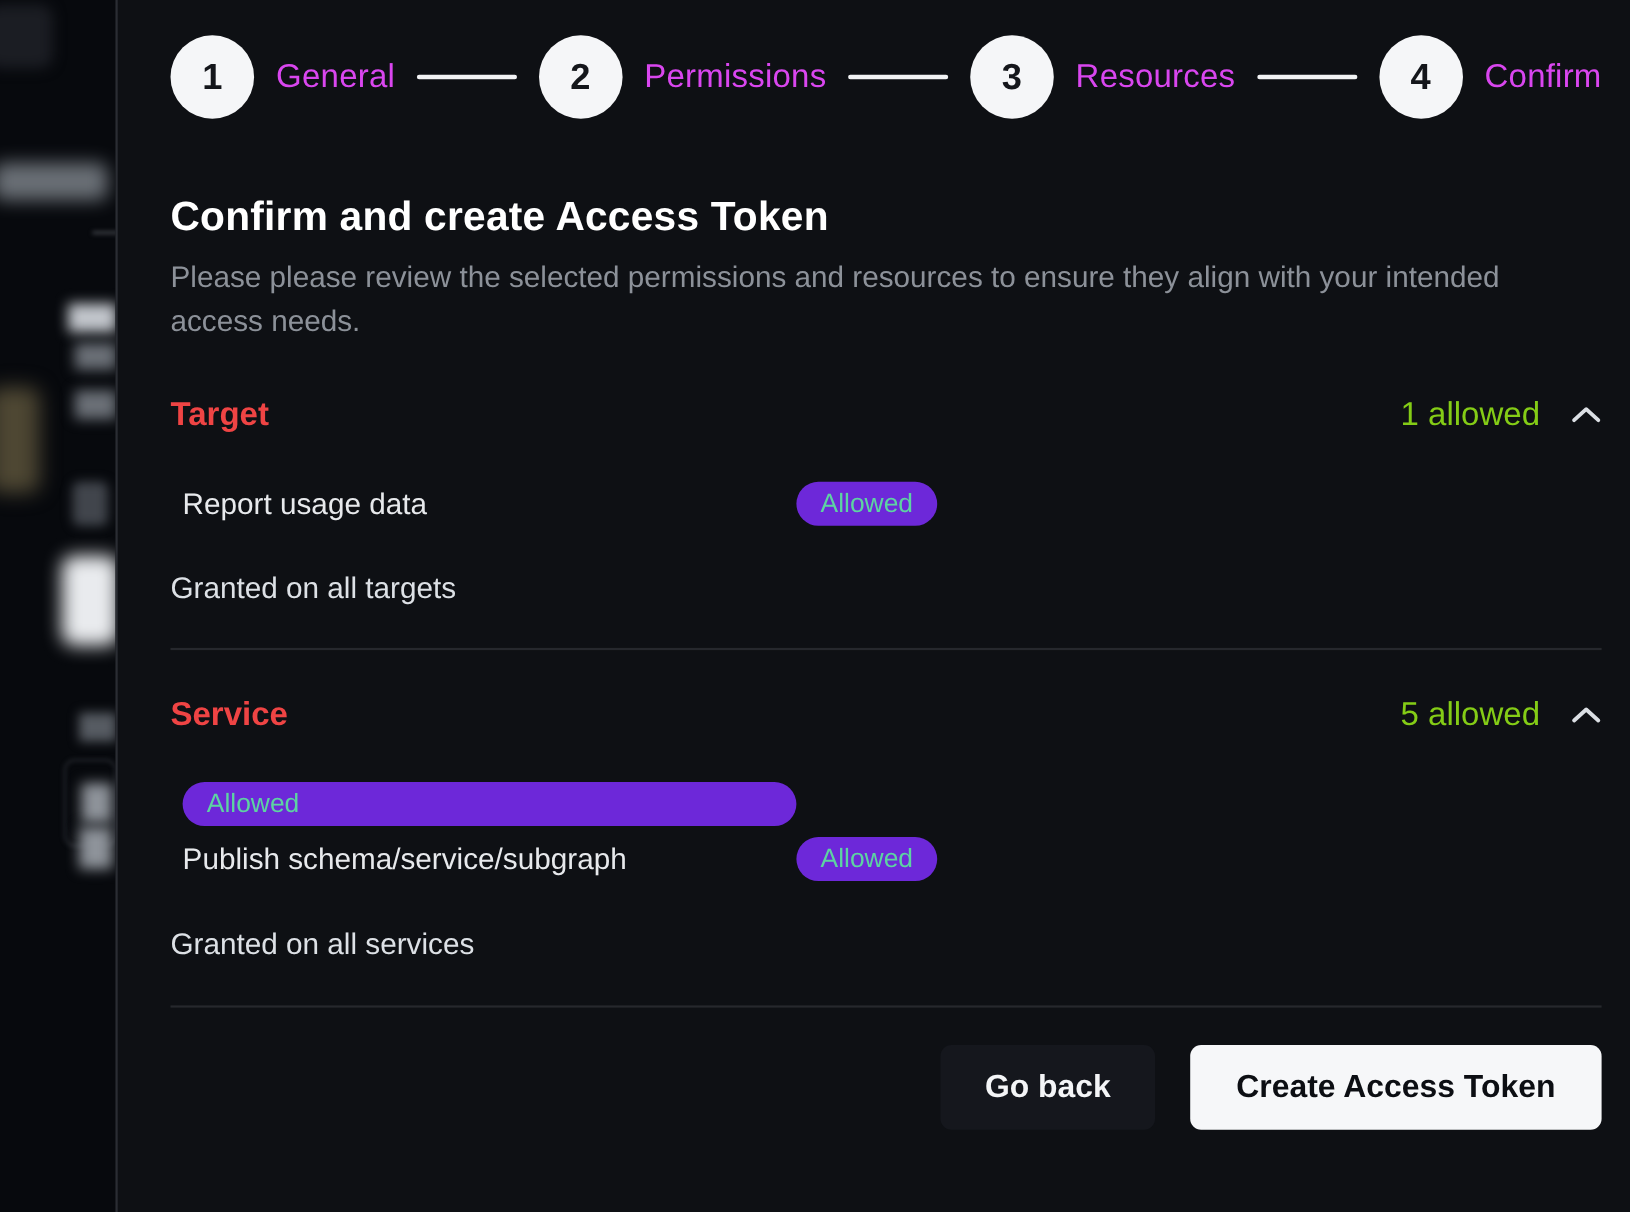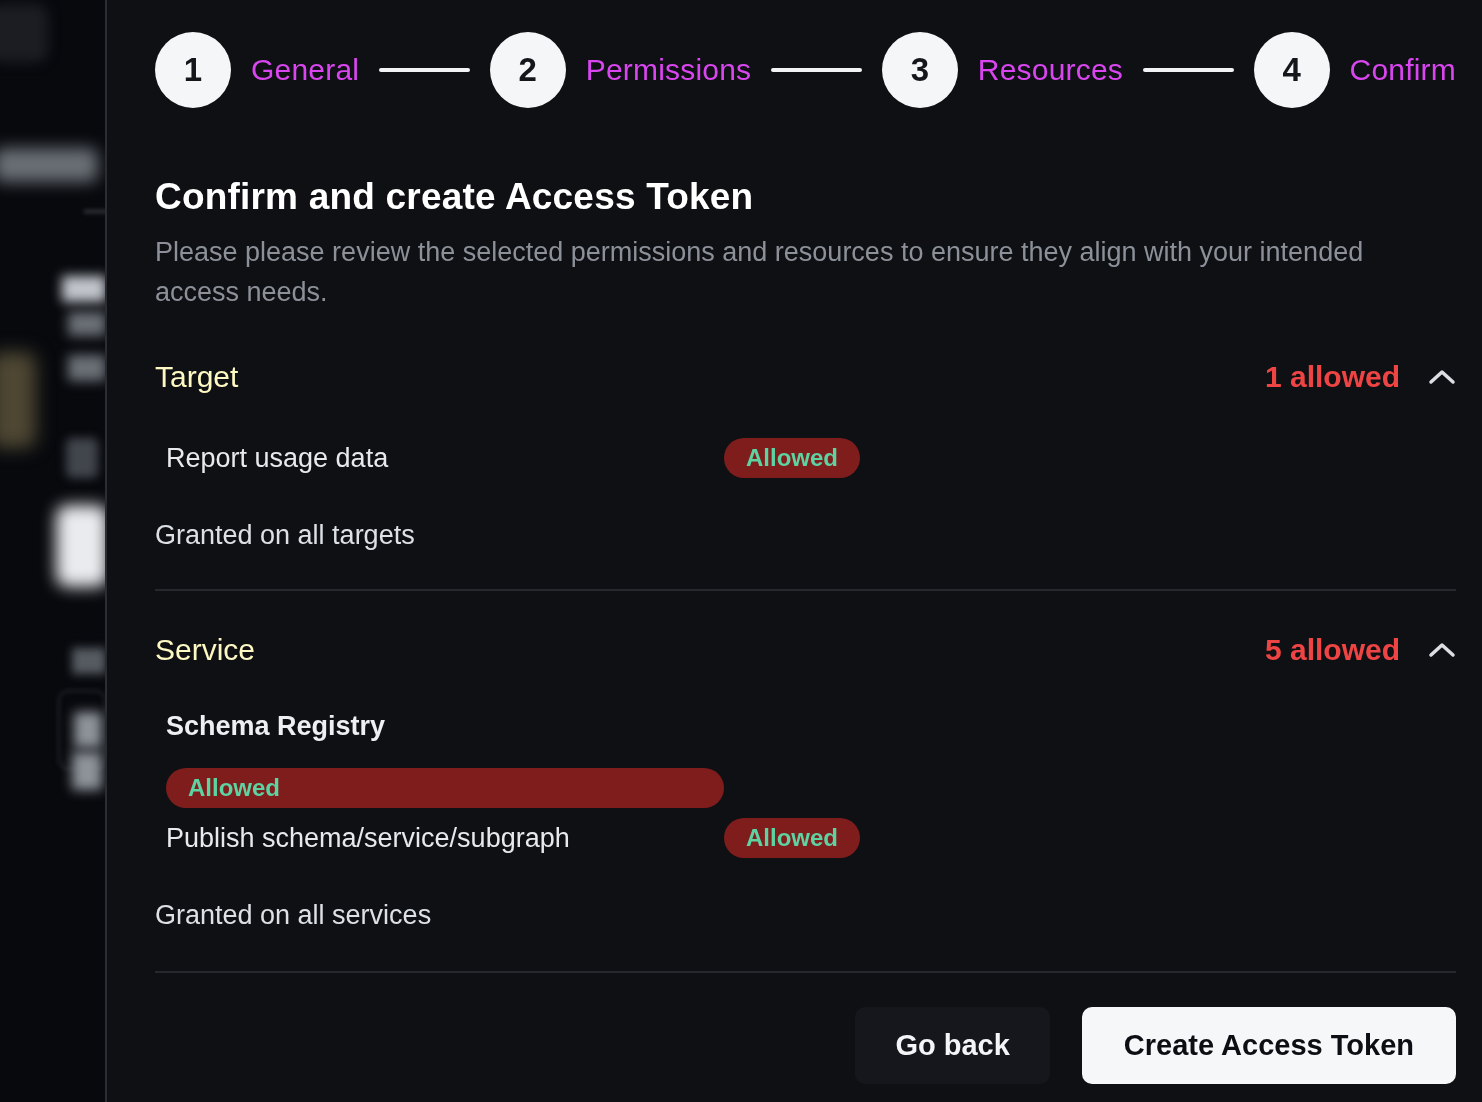--- a/index.html
+++ b/index.html
@@ -48,33 +48,33 @@
 
   
   .title { margin-top:68px; font-size:37px; font-weight:700; color:#ffffff; letter-spacing:.2px; }
   .desc  { margin-top:14px; width:1235px; font-size:27px; line-height:40px; color:#8c9199; }
 
   
   .section-head {
     display:flex; align-items:center; justify-content:space-between;
     margin-top:48px; cursor:pointer;
   }
-  .section-name { font-size:30px; font-weight:400; color:#fef9c3; }
+  .section-name { font-size:30px; font-weight:700; color:#ef4444; }
   .section-right { display:flex; align-items:center; gap:28px; }
-  .allowed-count { font-size:30px; font-weight:700; color:#ef4444; }
+  .allowed-count { font-size:30px; font-weight:400; color:#84cc16; }
   .chev { width:28px; height:18px; display:block; }
 
   .group { margin-left:11px; margin-top:44px; }
   .group-heading { font-size:27px; font-weight:700; color:#edeff2; }
   .perm-row { display:grid; grid-template-columns:558px max-content; align-items:center; margin-top:26px; }
   .perm-row + .perm-row { margin-top:10px; }
   .perm-label { font-size:27px; color:#e7e9ec; }
   .badge {
-    display:inline-block; background:#7f1d1d; color:#5dd3a2;
-    font-size:24px; font-weight:700; padding:6px 22px; border-radius:20px;
+    display:inline-block; background:#6d28d9; color:#5dd3a2;
+    font-size:24px; font-weight:400; padding:6px 22px; border-radius:20px;
   }
   .granted { margin-left:0; margin-top:42px; font-size:27px; color:#dde1e6; }
 
   .divider { border:none; border-top:2px solid #26282d; margin-top:38px; }
   .divider.second { margin-top:40px; }
 
   
   .footer { margin-top:34px; display:flex; justify-content:flex-end; gap:32px; }
   .btn { border:none; border-radius:10px; font-family:inherit; font-size:29px; font-weight:600; cursor:pointer; }
   .btn-secondary { background:#15171d; color:#f4f5f7; padding:22px 40px; }
@@ -148,21 +148,20 @@
   <div class="section-head" style="margin-top:42px;">
     <span class="section-name">Service</span>
     <span class="section-right">
       <span class="allowed-count">5 allowed</span>
       <svg class="chev" viewBox="0 0 28 18">
         <polyline points="3,14 14,4 25,14" fill="none" stroke="#dbdfe4" stroke-width="3.5" stroke-linecap="round" stroke-linejoin="round"></polyline>
       </svg>
     </span>
   </div>
   <div class="group">
-    <div class="group-heading">Schema Registry</div>
     <div class="perm-row">
       <span class="badge">Allowed</span>
     </div>
     <div class="perm-row">
       <span class="perm-label">Publish schema/service/subgraph</span>
       <span class="badge">Allowed</span>
     </div>
   </div>
   <p class="granted">Granted on all services</p>
 

